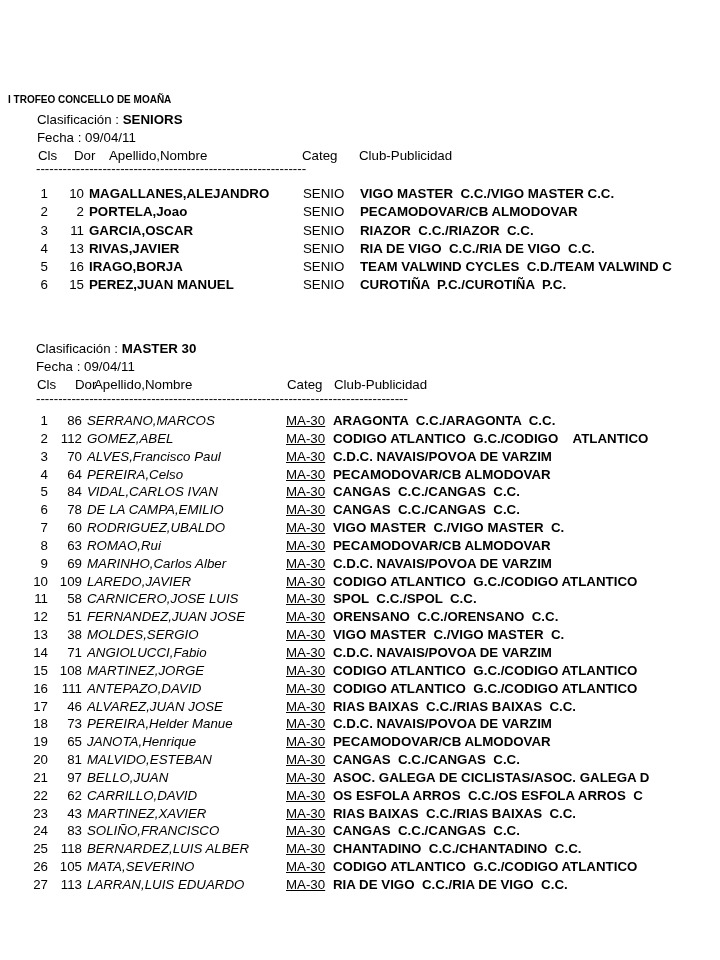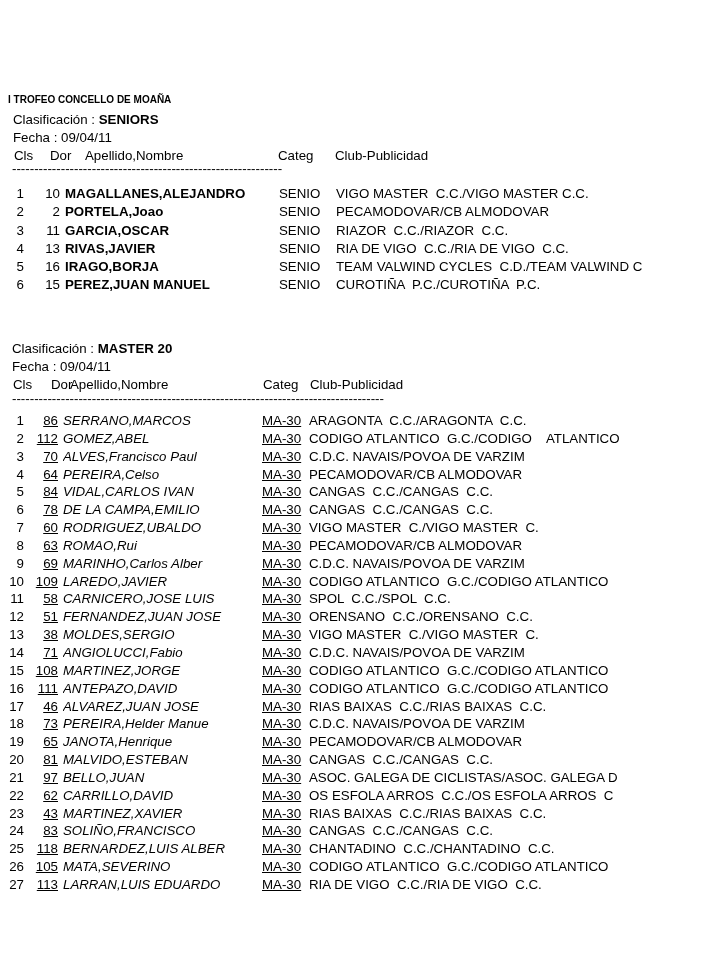--- a/index.html
+++ b/index.html
@@ -7,44 +7,44 @@
   }
   body {
     width: 720px; height: 960px;
     background: #ffffff;
     color: #000000;
     font-family: "Liberation Sans", sans-serif;
     font-size: 13.3px;
     position: relative;
     overflow: hidden;
   }
-  .abs { position: absolute; white-space: pre; }
+  .abs { position: absolute; white-space: pre; margin-left: 24px; }
   .bold { font-weight: bold; }
   .title { font-size: 10px; font-weight: bold; margin: 0; }
 
   
   .hdr { height: 16px; width: 720px; left: 0; }
   .hdr span { position: absolute; top: 0; white-space: pre; }
 
   
   .rows { left: 0; width: 720px; }
   .row { display: flex; align-items: baseline; }
   .s1 .row { height: 18.3px; line-height: 18.3px; }
   .s2 .row { height: 17.85px; line-height: 17.85px; }
   .row span { display: block; flex: none; white-space: pre; }
   .c-cls  { width: 24px; text-align: right; }
   .c-dor  { text-align: right; }
   .s1 .c-dor { width: 36px; }
-  .s2 .c-dor { width: 34px; text-decoration: underline; }
+  .s2 .c-dor { width: 34px; }
   .c-name { margin-left: 5px; overflow: hidden; }
   .s1 .c-name { width: 214px; font-weight: bold; }
   .s2 .c-name { width: 199px; font-style: italic; }
   .s1 .c-categ { width: 57px; }
   .s2 .c-categ { width: 47px; text-decoration: underline; }
-  .c-club { flex: 1 1 auto; overflow: hidden; }
+  .c-club { flex: 1 1 auto; overflow: hidden; font-weight: bold; }
 </style>
 </head>
 <body>
 
 <main>
 
   <h1 class="abs title" style="top:94px; left:8px;">I TROFEO CONCELLO DE MOAÑA</h1>
 
   <div class="abs" style="top:112px; left:13px;"><span>Clasificación : </span><span class="bold">SENIORS</span></div>
 
@@ -55,21 +55,21 @@
     <span style="left:50px">Dor</span>
     <span style="left:85px">Apellido,Nombre</span>
     <span style="left:278px">Categ</span>
     <span style="left:335px">Club-Publicidad</span>
   </div>
 
   <div class="abs" style="top:161px; left:12px;">-------------------------------------------------------------</div>
 
   <div class="abs rows s1" style="top:185px;"><div class="row"><span class="c-cls">1</span><span class="c-dor">10</span><span class="c-name">MAGALLANES,ALEJANDRO</span><span class="c-categ">SENIO</span><span class="c-club">VIGO MASTER  C.C./VIGO MASTER C.C.</span></div><div class="row"><span class="c-cls">2</span><span class="c-dor">2</span><span class="c-name">PORTELA,Joao</span><span class="c-categ">SENIO</span><span class="c-club">PECAMODOVAR/CB ALMODOVAR</span></div><div class="row"><span class="c-cls">3</span><span class="c-dor">11</span><span class="c-name">GARCIA,OSCAR</span><span class="c-categ">SENIO</span><span class="c-club">RIAZOR  C.C./RIAZOR  C.C.</span></div><div class="row"><span class="c-cls">4</span><span class="c-dor">13</span><span class="c-name">RIVAS,JAVIER</span><span class="c-categ">SENIO</span><span class="c-club">RIA DE VIGO  C.C./RIA DE VIGO  C.C.</span></div><div class="row"><span class="c-cls">5</span><span class="c-dor">16</span><span class="c-name">IRAGO,BORJA</span><span class="c-categ">SENIO</span><span class="c-club">TEAM VALWIND CYCLES  C.D./TEAM VALWIND C</span></div><div class="row"><span class="c-cls">6</span><span class="c-dor">15</span><span class="c-name">PEREZ,JUAN MANUEL</span><span class="c-categ">SENIO</span><span class="c-club">CUROTIÑA  P.C./CUROTIÑA  P.C.</span></div></div>
 
-  <div class="abs" style="top:341px; left:12px;"><span>Clasificación : </span><span class="bold">MASTER 20</span></div>
+  <div class="abs" style="top:341px; left:12px;"><span>Clasificación : </span><span class="bold">MASTER 30</span></div>
 
   <div class="abs" style="top:359px; left:12px;">Fecha : 09/04/11</div>
 
   <div class="abs hdr" style="top:377px;">
     <span style="left:13px">Cls</span>
     <span style="left:51px">Dor</span>
     <span style="left:70px">Apellido,Nombre</span>
     <span style="left:263px">Categ</span>
     <span style="left:310px">Club-Publicidad</span>
   </div>

